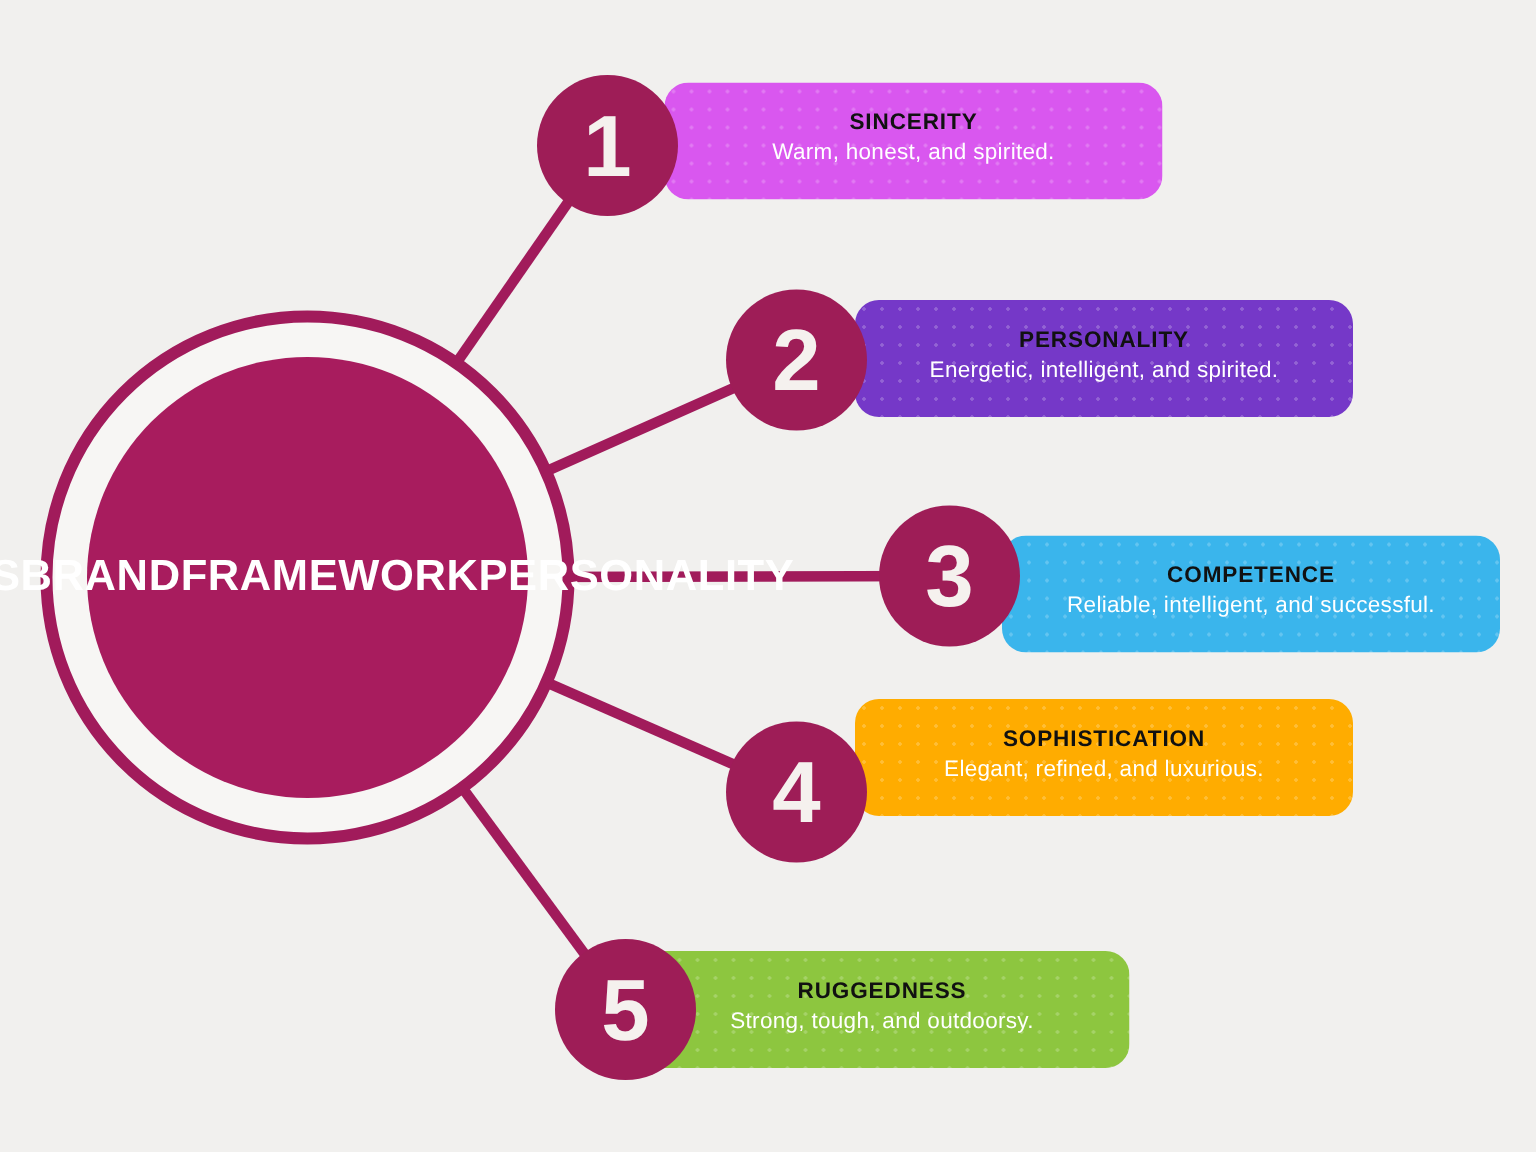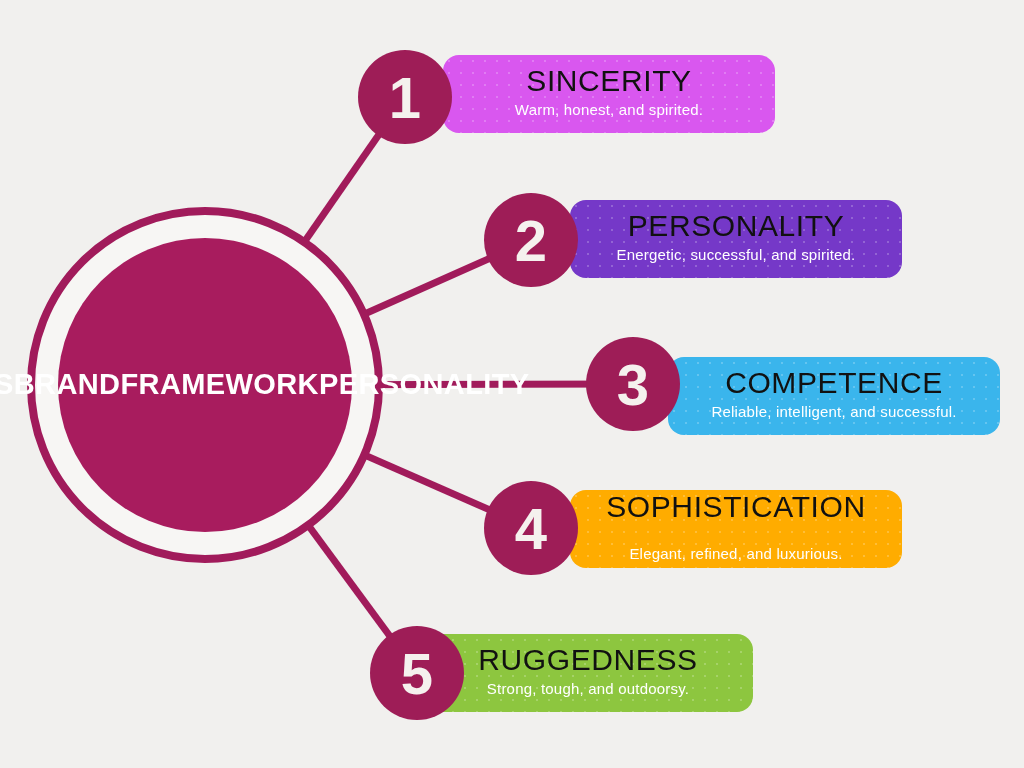--- a/index.html
+++ b/index.html
@@ -29,35 +29,35 @@
     letter-spacing:0.4px;text-align:center;
   }
 
   .bar{
     position:absolute;height:78px;border-radius:16px;
     display:flex;flex-direction:column;align-items:center;justify-content:center;
     padding-bottom:6px;
     background-image:radial-gradient(rgba(255,255,255,.22) 1px, transparent 1.4px);
     background-size:12px 12px;
   }
-  .bar .head{font-size:30px;font-weight:normal;color:var(--heading-text);letter-spacing:0.6px;}
+  .bar .head{font-size:15px;font-weight:bold;color:var(--heading-text);letter-spacing:0.6px;}
   .bar .desc{font-size:15px;color:var(--desc-text);margin-top:3px;letter-spacing:0.2px;}
 
   .num-circle{
     position:absolute;width:94px;height:94px;border-radius:50%;
     background:var(--circle-fill);
     display:flex;align-items:center;justify-content:center;
     color:var(--number-text);font-size:58px;font-weight:bold;
   }
 
   
   .bar-1{left:443px;top:55px;width:332px;}
   .bar-2{left:570px;top:200px;width:332px;}
   .bar-3{left:668px;top:357px;width:332px;}
-  .bar-4{left:570px;top:490px;width:332px;justify-content:space-between;}
+  .bar-4{left:570px;top:466px;width:332px;}
   .bar-5{left:423px;top:634px;width:330px;}
   .num-1{left:358px;top:50px;}
   .num-2{left:484px;top:193px;}
   .num-3{left:586px;top:337px;}
   .num-4{left:484px;top:481px;}
   .num-5{left:370px;top:626px;}
 </style>
 </head>
 <body>
 
@@ -83,21 +83,21 @@
   <div class="bar bar-1" style="background-color: rgb(217, 87, 239);">
     <div class="head">SINCERITY</div>
     <div class="desc">Warm, honest, and spirited.</div>
   </div>
   <div class="num-circle num-1">
     <span>1</span>
   </div>
 
   <div class="bar bar-2" style="background-color: rgb(117, 56, 200);">
     <div class="head">PERSONALITY</div>
-    <div class="desc">Energetic, successful, and spirited.</div>
+    <div class="desc">Energetic, intelligent, and spirited.</div>
   </div>
   <div class="num-circle num-2">
     <span>2</span>
   </div>
 
   <div class="bar bar-3" style="background-color: rgb(58, 181, 236);">
     <div class="head">COMPETENCE</div>
     <div class="desc">Reliable, intelligent, and successful.</div>
   </div>
   <div class="num-circle num-3">

